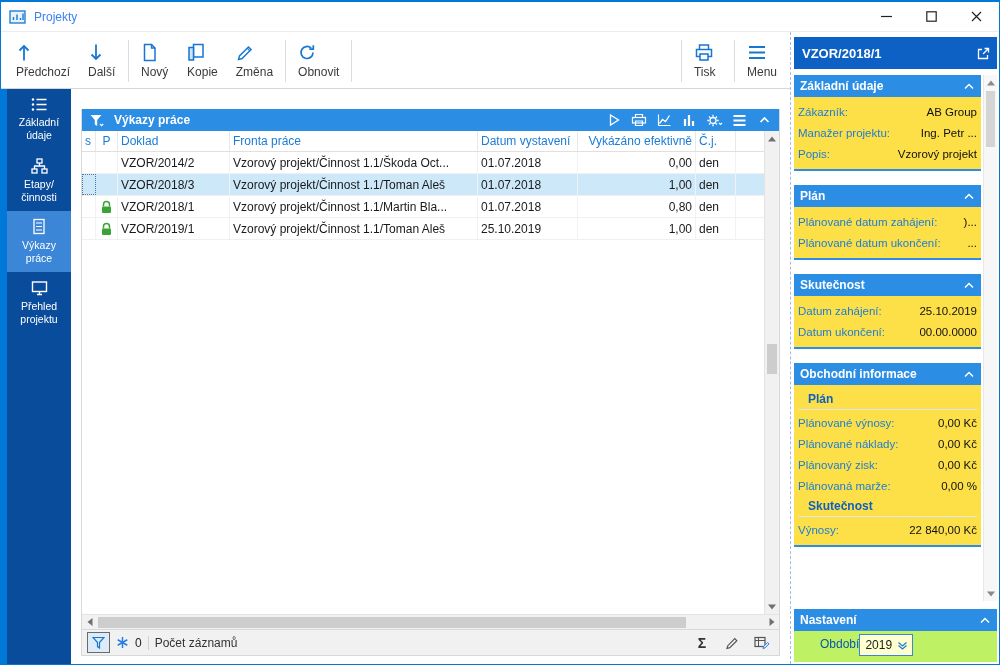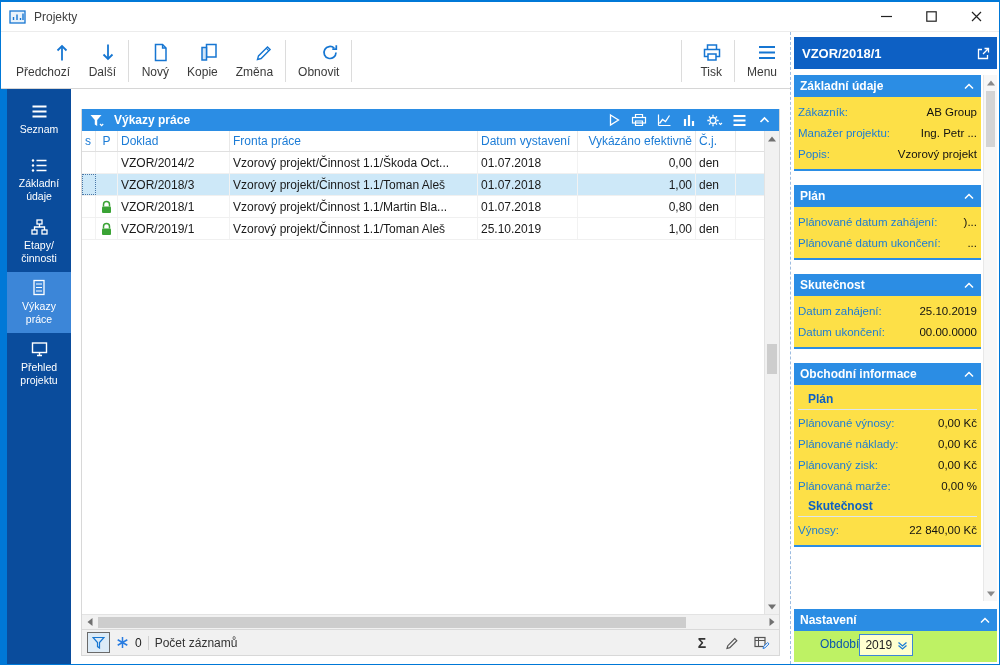--- a/index.html
+++ b/index.html
@@ -2,27 +2,27 @@
 <html><head>
 <meta charset="utf-8">
 <style>
 *{margin:0;padding:0;box-sizing:border-box;}
 html,body{width:1000px;height:665px;}
 body{font-family:"Liberation Sans","DejaVu Sans",sans-serif;font-size:12px;color:#222;background:#fff;overflow:hidden;}
 svg{display:block;}
 .window{width:1000px;height:665px;border:1px solid #0078d7;border-top:2px solid #0078d7;display:flex;flex-direction:column;background:#fff;overflow:hidden;}
 .titlebar{height:30px;flex:0 0 30px;display:flex;align-items:center;padding-left:8px;background:#fff;border-bottom:1px solid #ececec;}
 .app-icon{width:18px;height:16px;margin-right:7px;}
-.title-text{font-size:12px;color:#404040;}
+.title-text{font-size:12px;color:#3b82f6;}
 .win-controls{margin-left:auto;display:flex;height:100%;}
 .win-btn{width:45px;height:100%;display:flex;align-items:center;justify-content:center;color:#222;}
 .main-split{flex:1;display:flex;min-height:0;}
 .left-col{flex:0 0 789px;width:789px;display:flex;flex-direction:column;min-height:0;}
 .toolbar{flex:0 0 57px;height:57px;display:flex;align-items:stretch;background:#fff;border-bottom:1px solid #d6d6d6;padding:4px 4px 2px 6px;}
-.tb-btn{display:flex;flex-direction:column;align-items:flex-end;justify-content:center;gap:3px;padding:2px 9px;min-width:46px;color:#3a3a3a;font-size:12px;white-space:nowrap;}
+.tb-btn{display:flex;flex-direction:column;align-items:flex-start;justify-content:center;gap:3px;padding:2px 9px;min-width:46px;color:#3a3a3a;font-size:12px;white-space:nowrap;}
 .tb-sep{width:1px;background:#dcdcdc;margin:4px 3px;}
 .tb-spacer{flex:1;}
 .content-row{flex:1;display:flex;min-height:0;}
 .accent{flex:0 0 6px;width:6px;background:#0078d7;}
 .sidebar{flex:0 0 64px;width:64px;background:#0a4c9c;display:flex;flex-direction:column;}
 .sb-item{min-height:61px;display:flex;flex-direction:column;align-items:center;justify-content:center;gap:4px;color:#fff;font-size:10.5px;text-align:center;padding:6px 2px;line-height:1.2;}
 .sb-item.selected{background:#3c86d8;}
 .main-area{flex:1;display:flex;flex-direction:column;min-width:0;background:#fff;padding:20px 10px 8px 10px;}
 .grid-panel{flex:1;display:flex;flex-direction:column;min-height:0;border:1px solid #d8d8d8;border-top:none;}
 .grid-titlebar{flex:0 0 22px;height:22px;background:#2b8de4;display:flex;align-items:center;color:#fff;padding:0 5px;gap:5px;}
@@ -198,28 +198,20 @@
         </div>
       </div>
 
       <div class="content-row">
         <div class="accent"></div>
 
         <div class="sidebar">
           <div class="sb-item">
             <span>
                 <svg width="17" height="15" viewBox="0 0 17 15">
-                  <path d="M1.5 2.5h14M1.5 7.5h14M1.5 12.5h14" stroke="#fff" stroke-width="1.8"></path>
-                </svg>
-              </span>
-            <span>Seznam</span>
-          </div>
-          <div class="sb-item">
-            <span>
-                <svg width="17" height="15" viewBox="0 0 17 15">
                   <path d="M5.5 2.5h10M5.5 7.5h10M5.5 12.5h10" stroke="#fff" stroke-width="1.6"></path>
                   <circle cx="2" cy="2.5" r="1.2" fill="#fff"></circle>
                   <circle cx="2" cy="7.5" r="1.2" fill="#fff"></circle>
                   <circle cx="2" cy="12.5" r="1.2" fill="#fff"></circle>
                 </svg>
               </span>
             <span>Základní údaje</span>
           </div>
           <div class="sb-item">
             <span>

